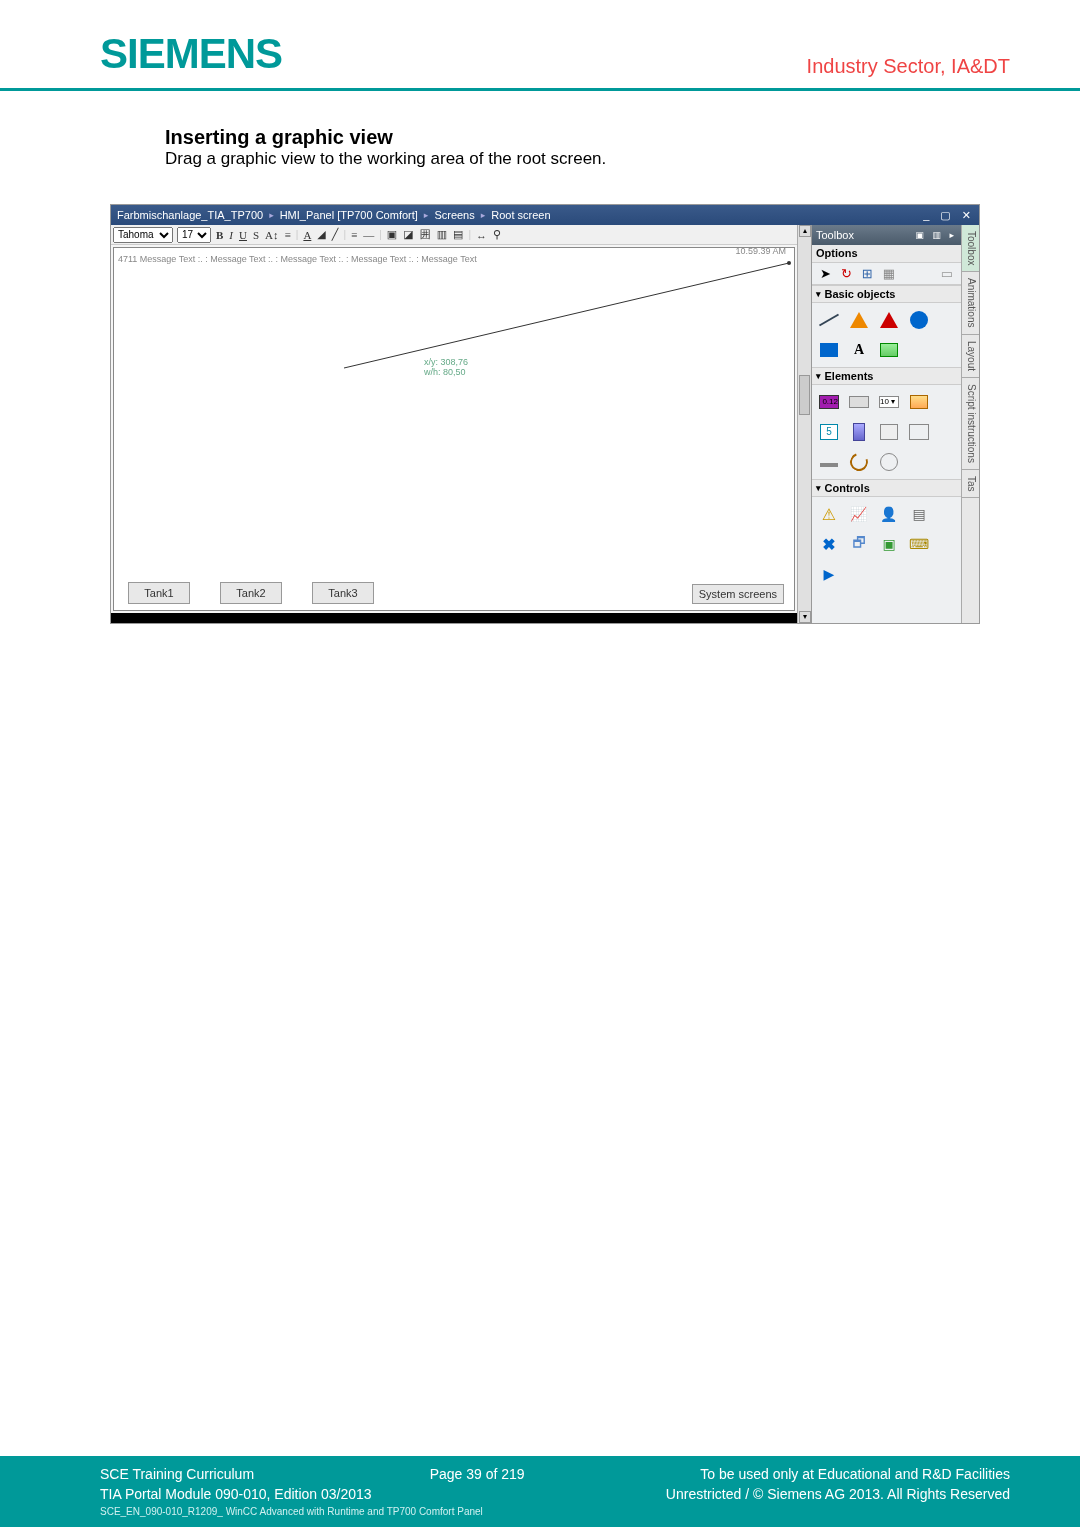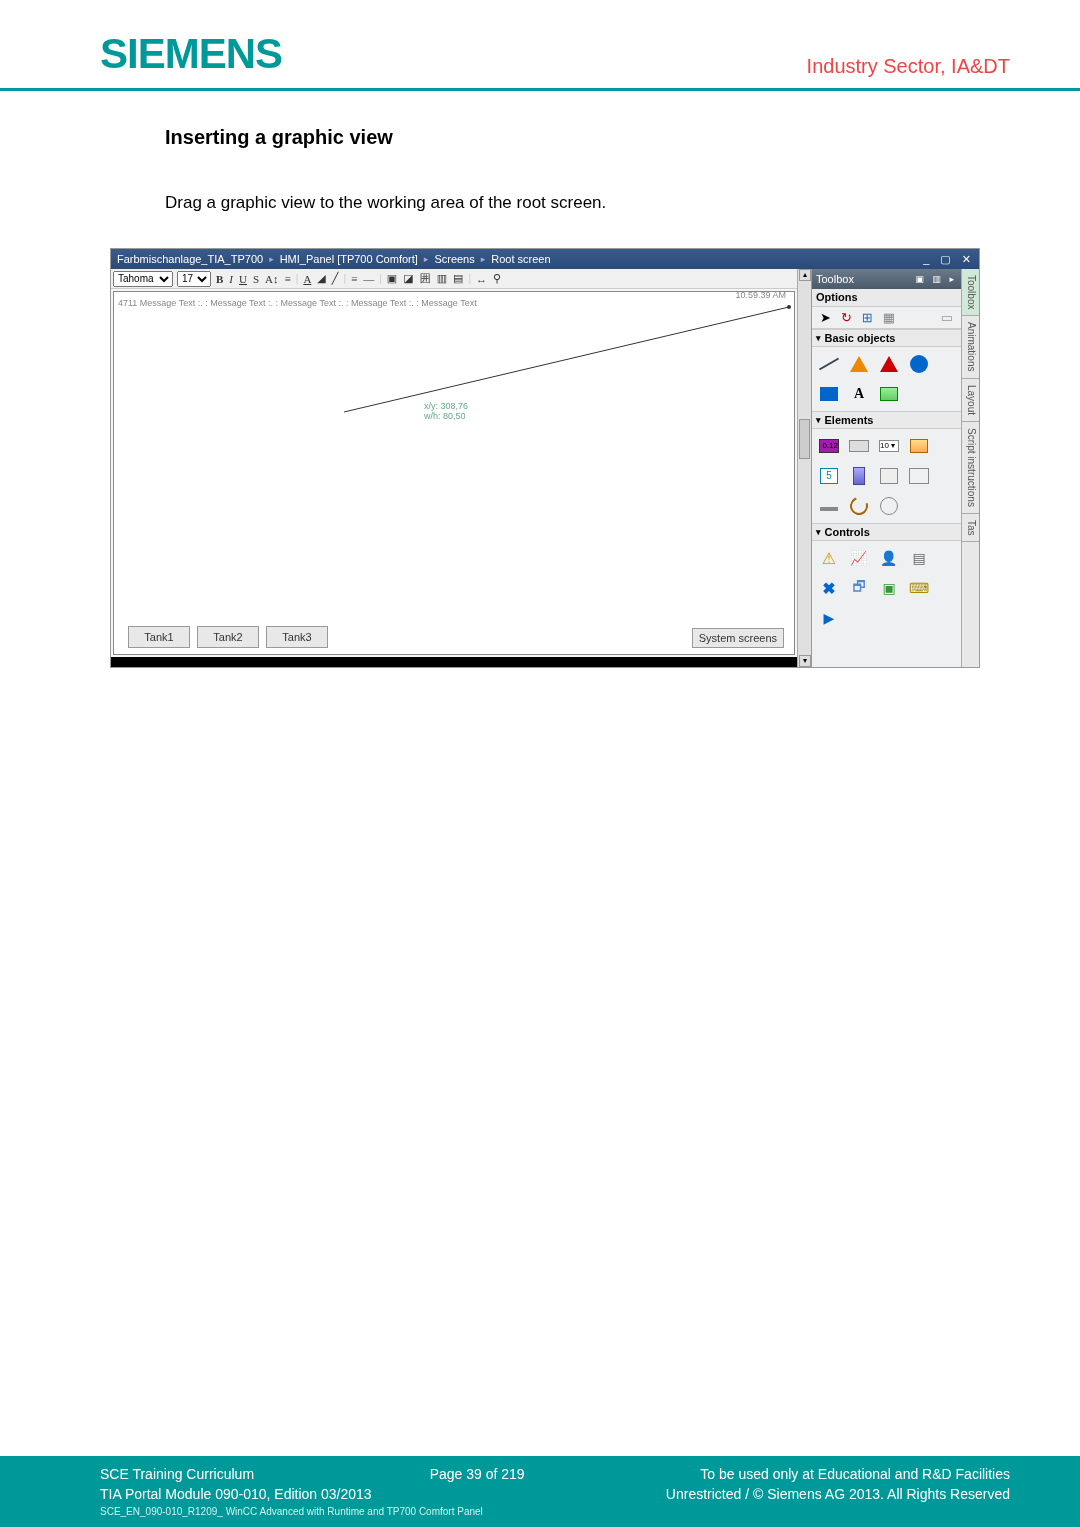--- a/index.html
+++ b/index.html
@@ -33,21 +33,20 @@
 }
 .section-title {
   font-weight: bold;
   font-size: 20px;
   color: #000;
 }
 .instruction {
   font-size: 17px;
   margin-bottom: 35px;
   color: #000;
-  margin-top: 44px;
 }
 .screenshot {
   width: 870px;
   height: 420px;
   border: 1px solid #999;
   position: relative;
   background: #fff;
   margin-left: -55px;
 }
 .title-bar {
@@ -135,21 +134,21 @@
   left: 310px;
   font-size: 9px;
   color: #6a8;
   line-height: 1.1;
 }
 .nav-buttons {
   position: absolute;
   bottom: 6px;
   left: 14px;
   display: flex;
-  gap: 7px;
+  gap: 30px;
   font-size: 11px;
   color: #333;
 }
 .nav-buttons .navbtn {
   width: 62px;
   height: 22px;
   border: 1px solid #999;
   background: #e8e8e8;
   display: flex;
   align-items: center;

